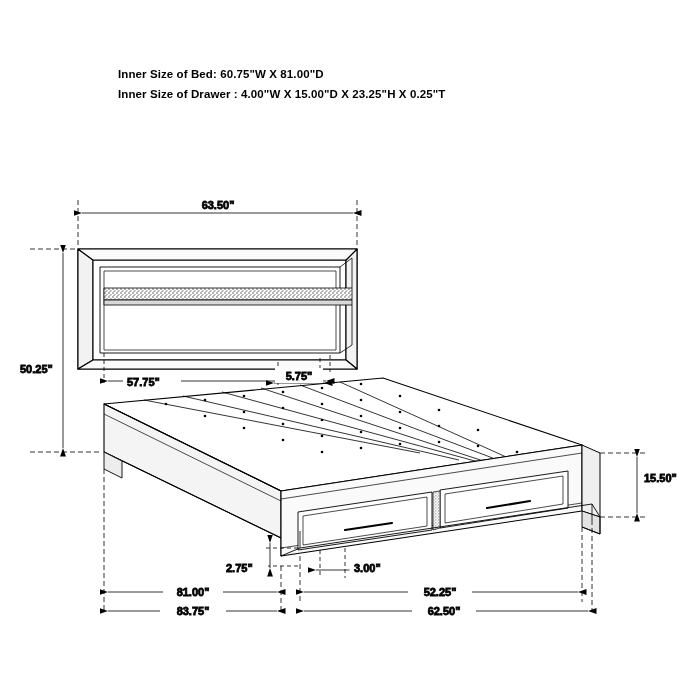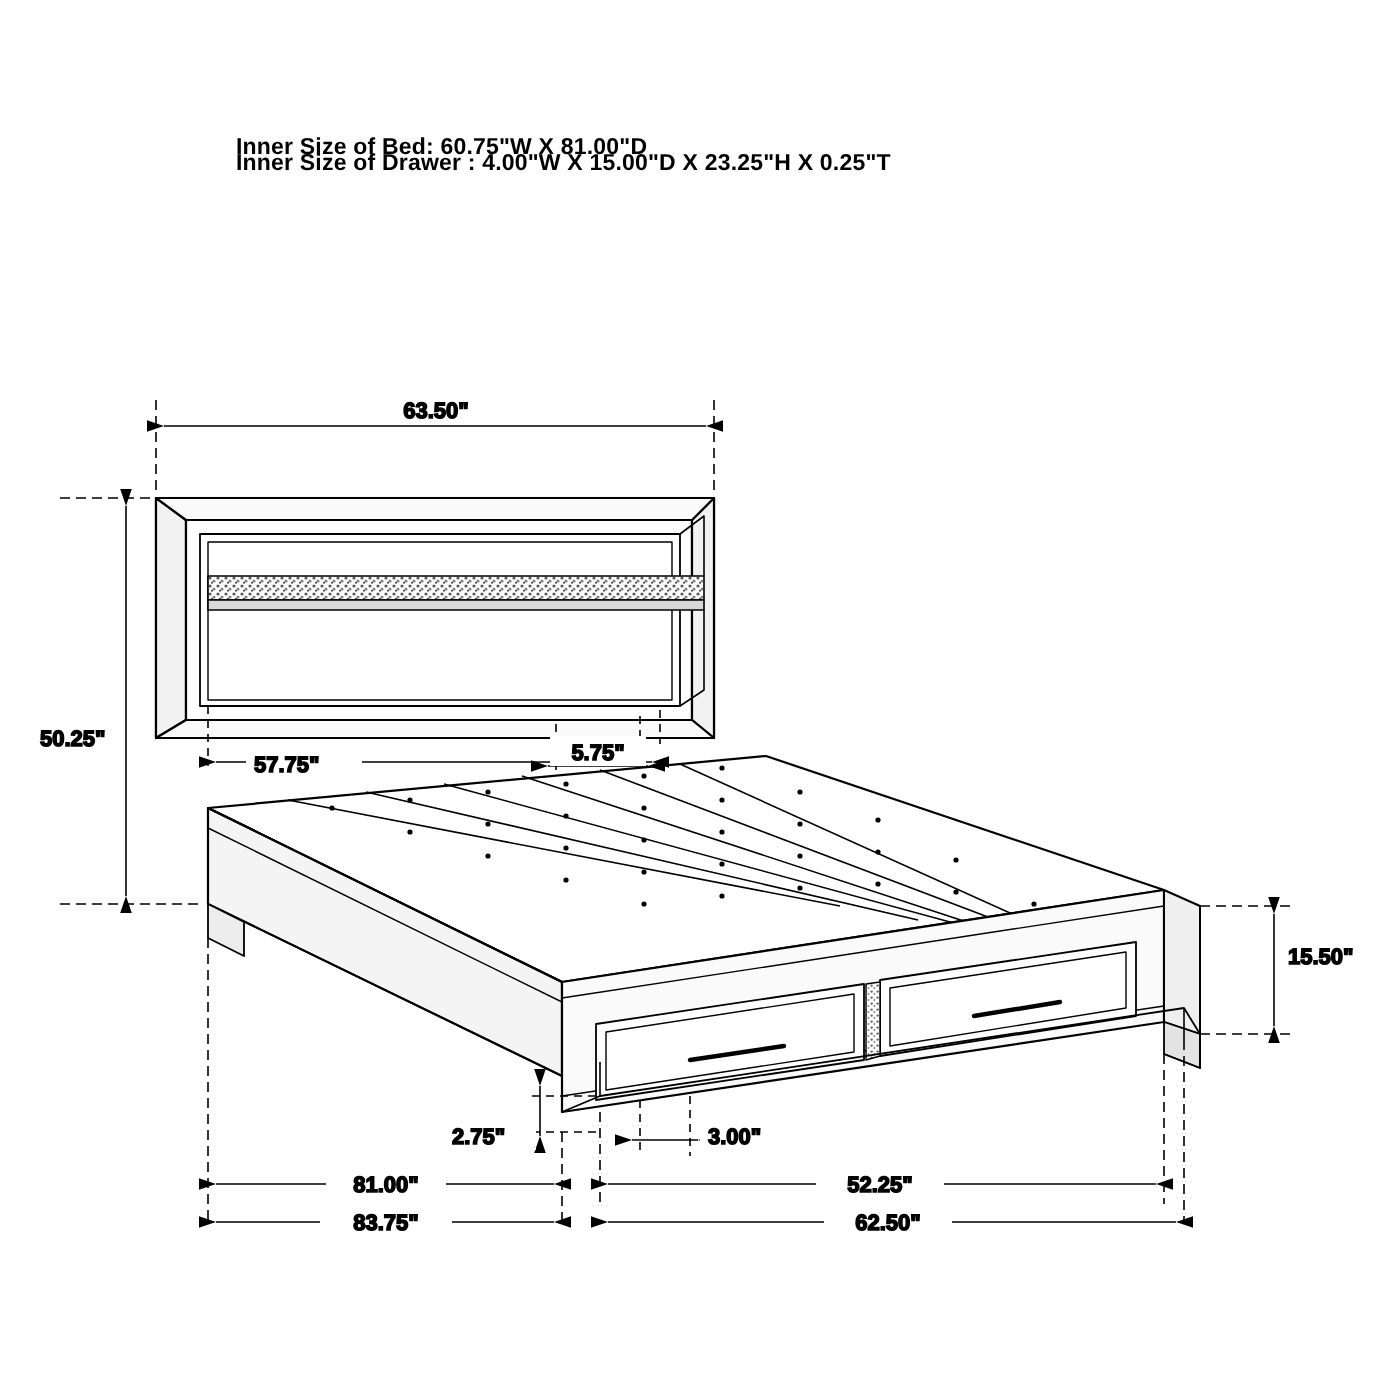--- a/index.html
+++ b/index.html
@@ -17,21 +17,21 @@
   }
   .note {
     position: absolute;
     font-weight: bold;
     font-size: 11.5px;
     color: #000000;
     white-space: nowrap;
     letter-spacing: 0.1px;
   }
   #note1 { left: 118px; top: 68px; }
-  #note2 { left: 118px; top: 76px; }
+  #note2 { left: 118px; top: 88px; }
 
   svg#diagram {
     position: absolute;
     left: 0;
     top: 0;
     width: 700px;
     height: 700px;
   }
   .dimlabel {
     font-family: "Liberation Sans", sans-serif;

